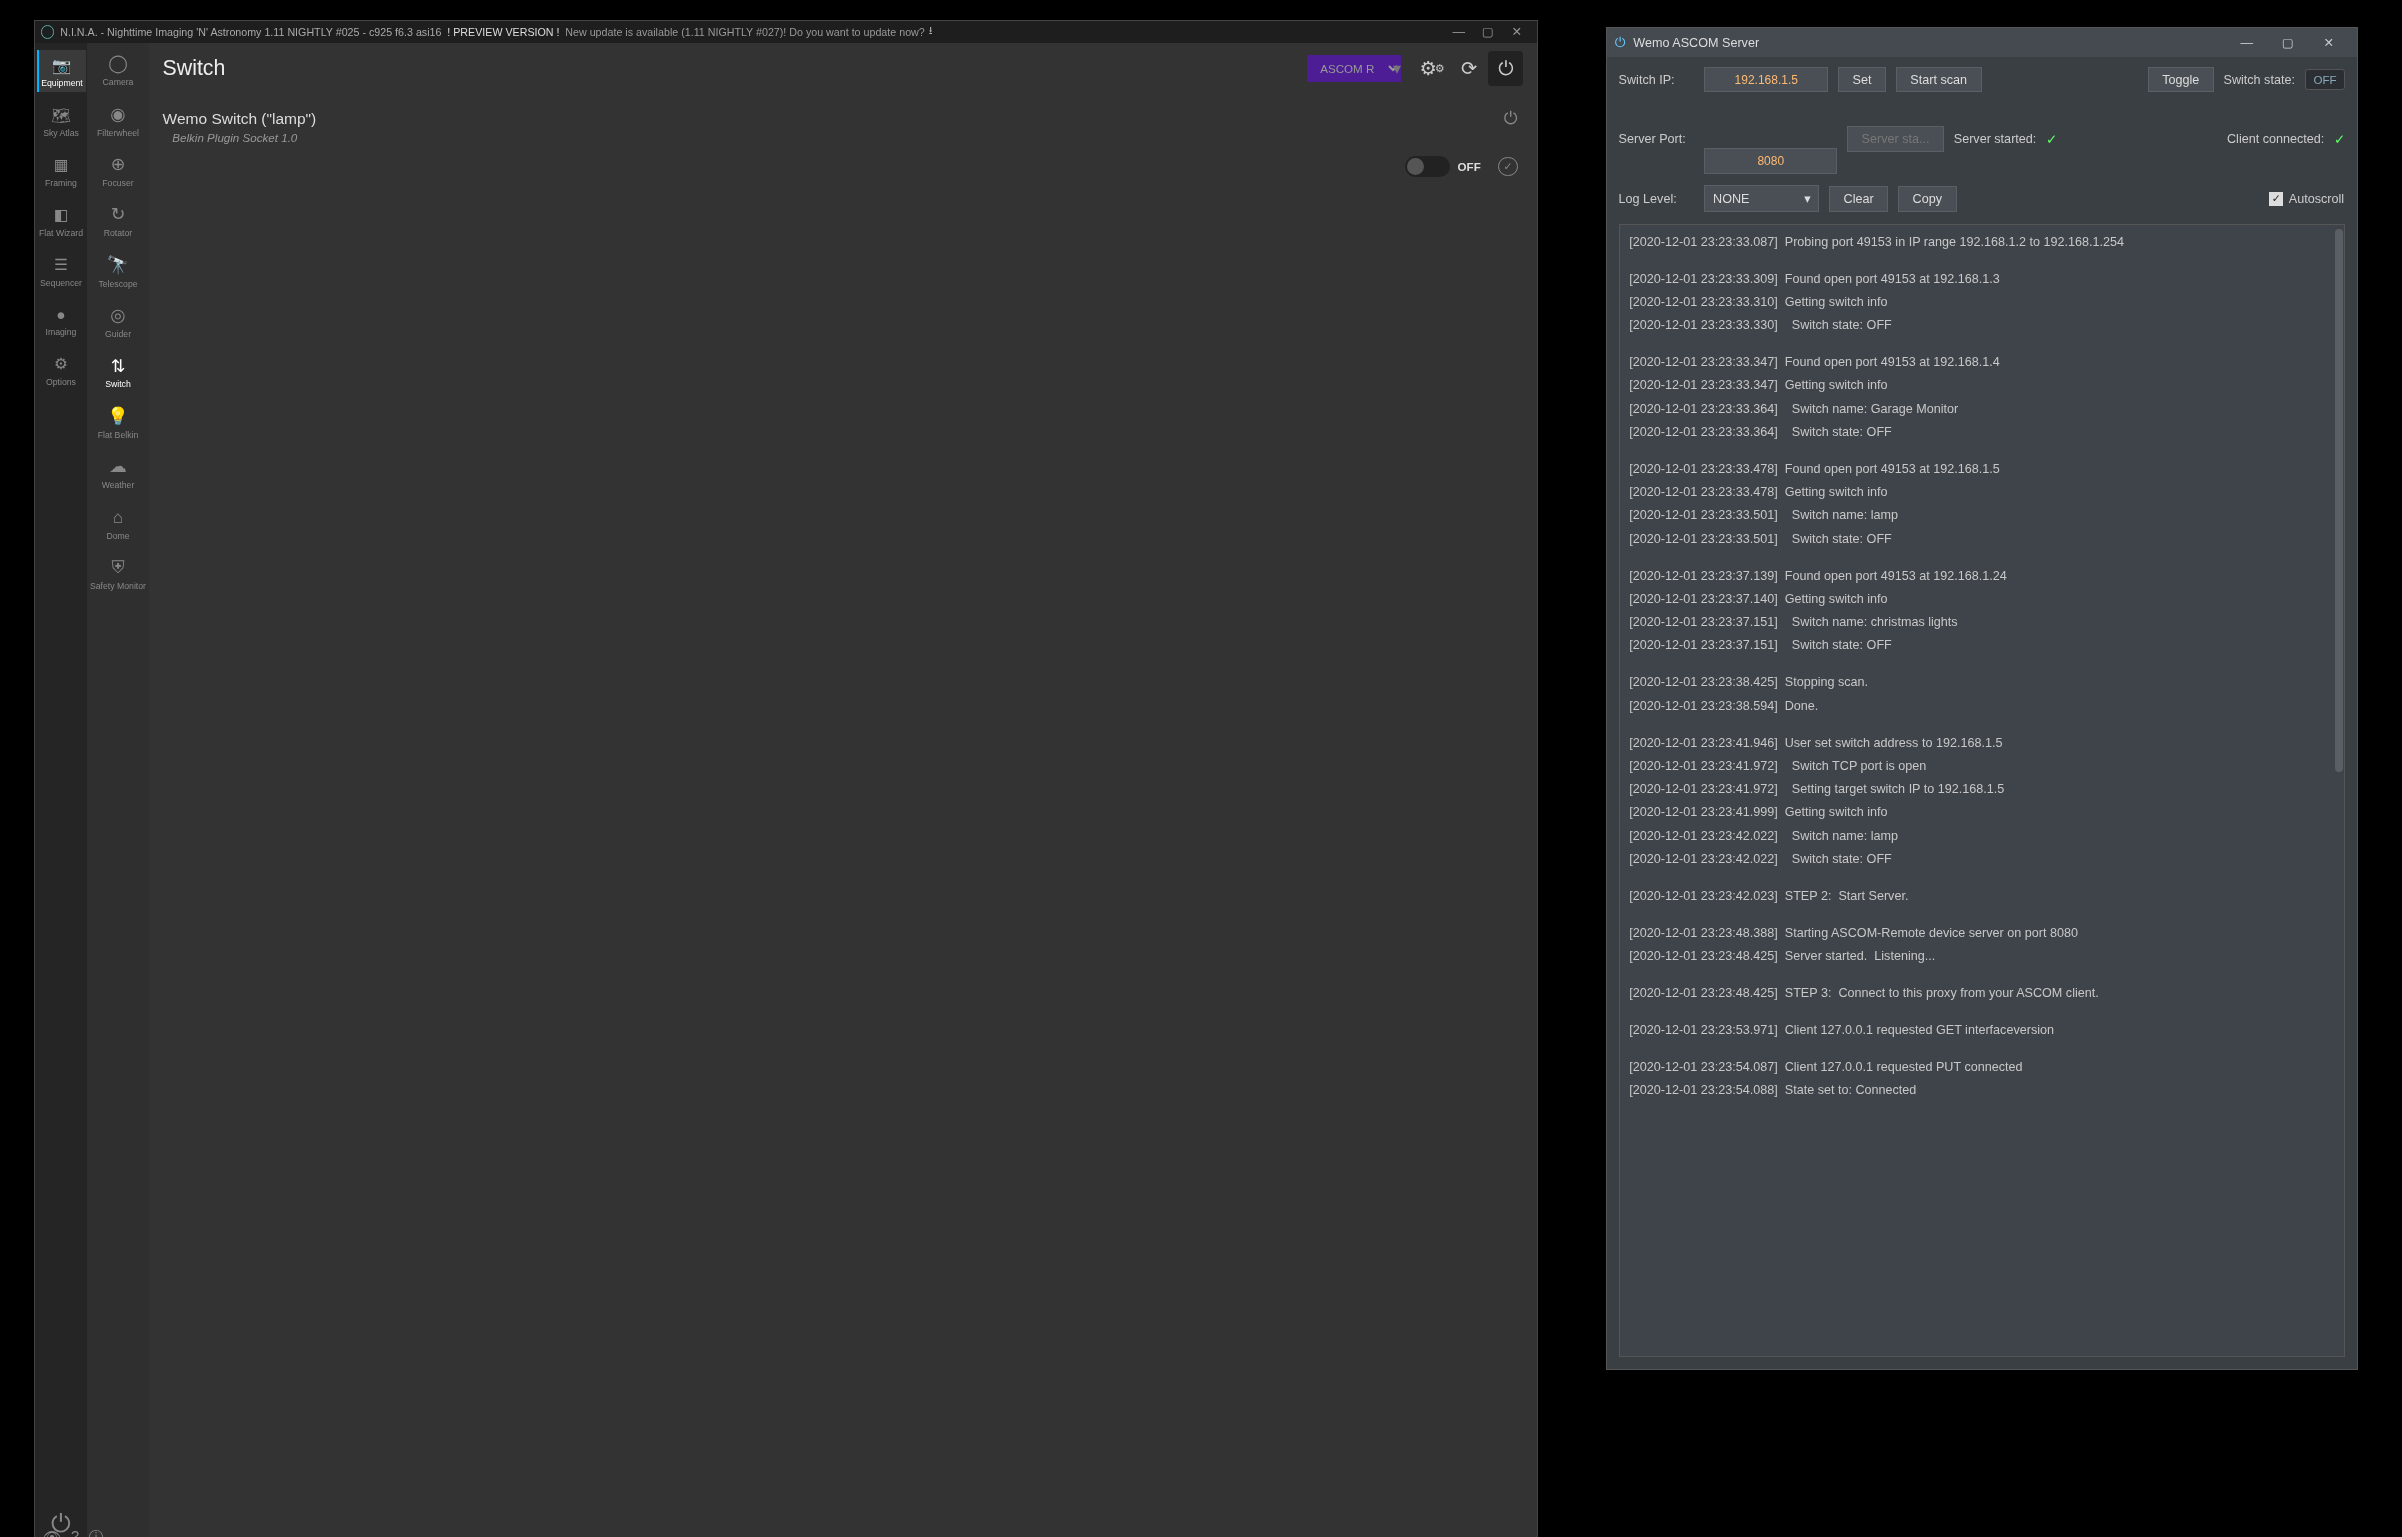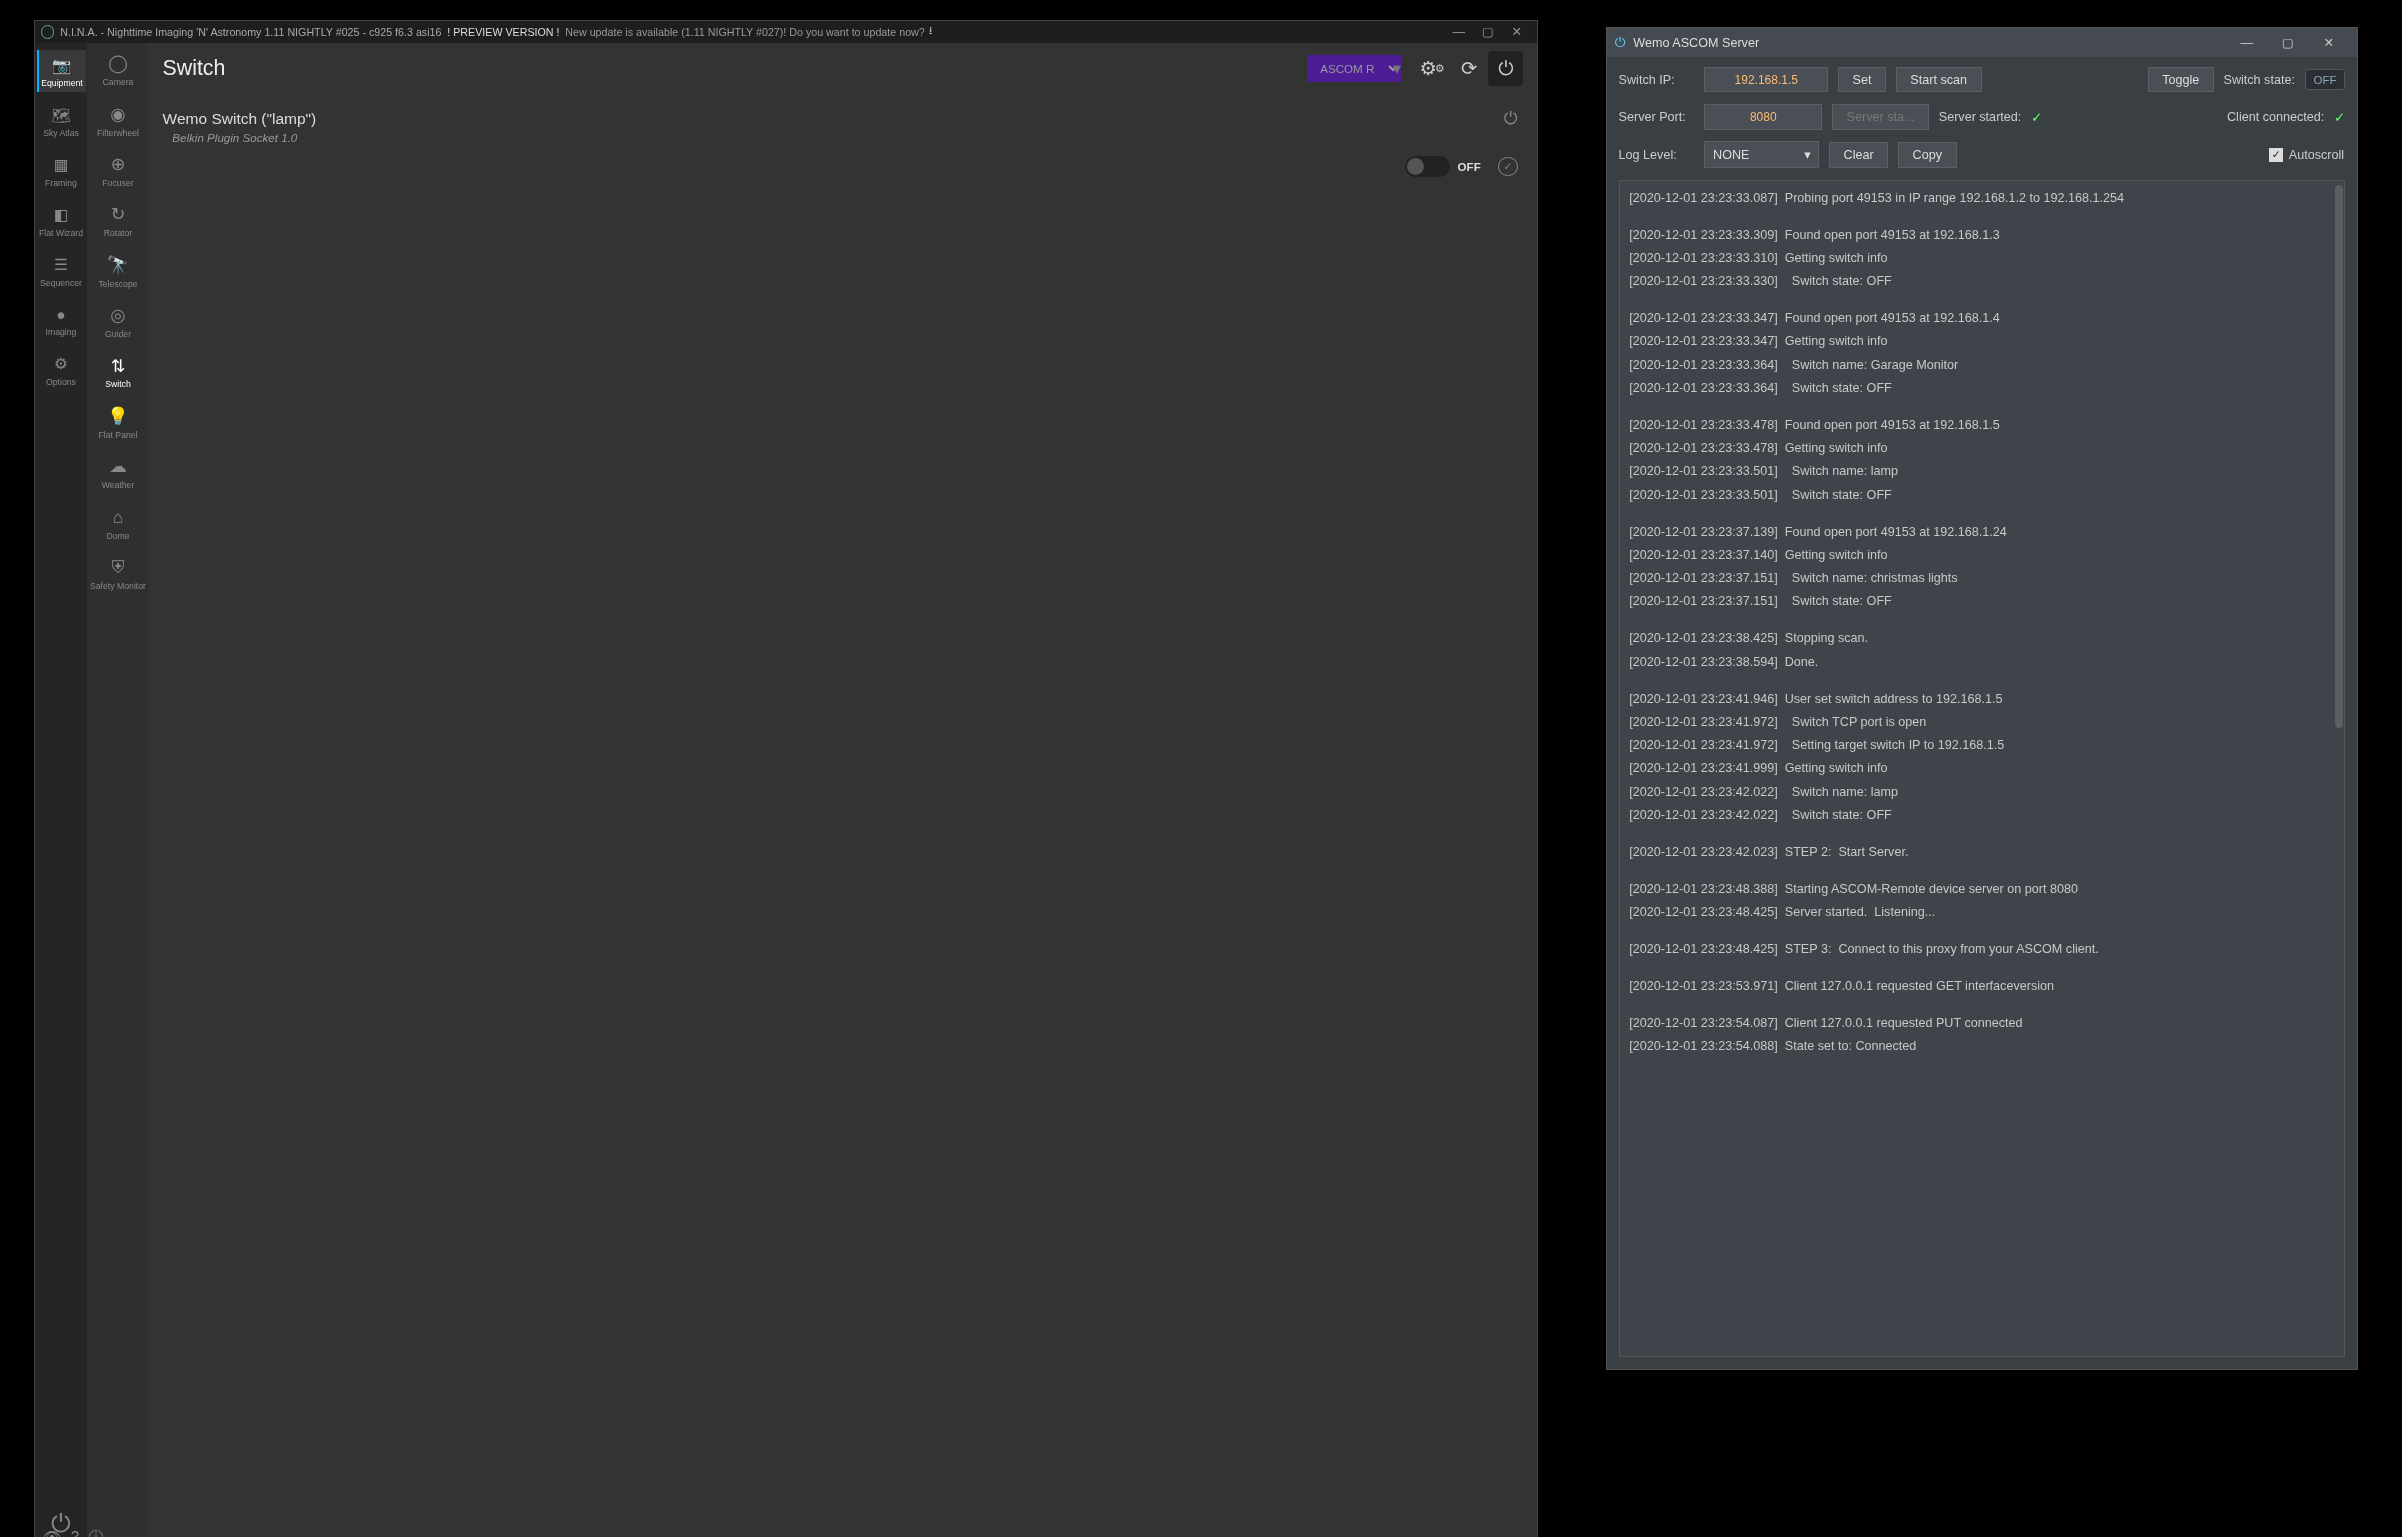--- a/index.html
+++ b/index.html
@@ -49,21 +49,21 @@
   
   .wemo-window { position:absolute; left:1606px; top:27px; width:752px; height:1343px; background:#3a3f44; border:1px solid #555; }
   .wemo-titlebar { height:29px; background:#444a50; display:flex; align-items:center; padding:0 7.8px; color:#ddd; font-size:12.6px; }
   .wemo-titlebar .icon { color:#6cf; margin-right:7.8px; font-size:13.6px; }
   .wemo-titlebar .sp { flex:1; }
   .wemo-titlebar .win-btn { width:41px; text-align:center; font-size:12.6px; color:#ccc; }
   .wemo-body { padding:9.7px 11.6px 11.6px; display:flex; flex-direction:column; height:calc(100% - 29px); }
   .form-row { display:flex; align-items:center; gap:9.7px; margin-bottom:11.6px; font-size:12.6px; color:#ccc; }
   .form-row label { min-width:76px; }
   .form-row input[type=text] { background:#4a4f55; border:1px solid #5a5f65; color:#fdba74; padding:4.9px 7.8px; font-size:12px; width:124px;text-align:center; }
-  .form-row input.port { width:118px; }
+  .form-row input.port { width:133px;margin-top:44px; }
   .btn { background:#4a4f55; border:1px solid #5a5f65; color:#ddd; padding:4.9px 13.6px; font-size:12.6px; cursor:pointer; }
   .btn.disabled { color:#777; }
   .select { background:#4a4f55; border:1px solid #5a5f65; color:#ddd; padding:4.9px 7.8px; font-size:12.6px; width:115px; }
   .form-row .sp { flex:1; }
   .state-off { background:#2b2f33; border:1px solid #555; padding:2.9px 7.8px; font-size:11.6px; color:#8ab; border-radius:2.9px; }
   .check { color:#5dff5d; font-size:13.6px; }
   .checkbox { width:13.6px; height:13.6px; background:#ddd; display:inline-flex; align-items:center; justify-content:center; font-size:10.7px; color:#222; margin-right:5.8px; }
   .log-panel { flex:1; background:#3f444a; border:1px solid #555; padding:5.8px 9.7px; overflow:hidden; font-size:12.6px; line-height:1.85; color:#c8c8c8; position:relative; }
   .log-line { white-space:pre; }
   .log-group { margin-bottom:13.6px; }
@@ -143,21 +143,21 @@
         <div class="eq-item">
           <div class="eq-icon">◎</div>
           <div>Guider</div>
         </div>
         <div class="eq-item active">
           <div class="eq-icon">⇅</div>
           <div>Switch</div>
         </div>
         <div class="eq-item">
           <div class="eq-icon">💡</div>
-          <div>Flat Panel</div>
+          <div>Flat Belkin</div>
         </div>
         <div class="eq-item">
           <div class="eq-icon">☁</div>
           <div>Weather</div>
         </div>
         <div class="eq-item">
           <div class="eq-icon">⌂</div>
           <div>Dome</div>
         </div>
         <div class="eq-item">

